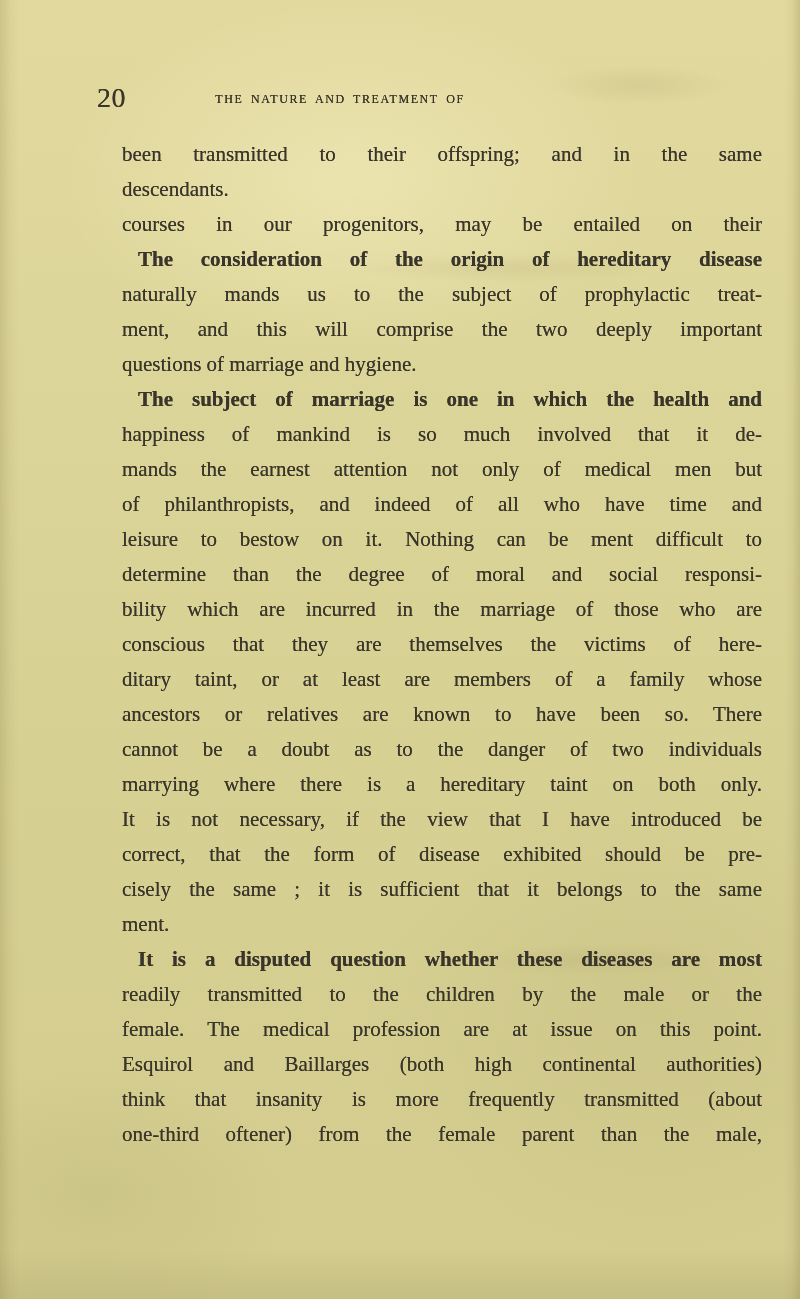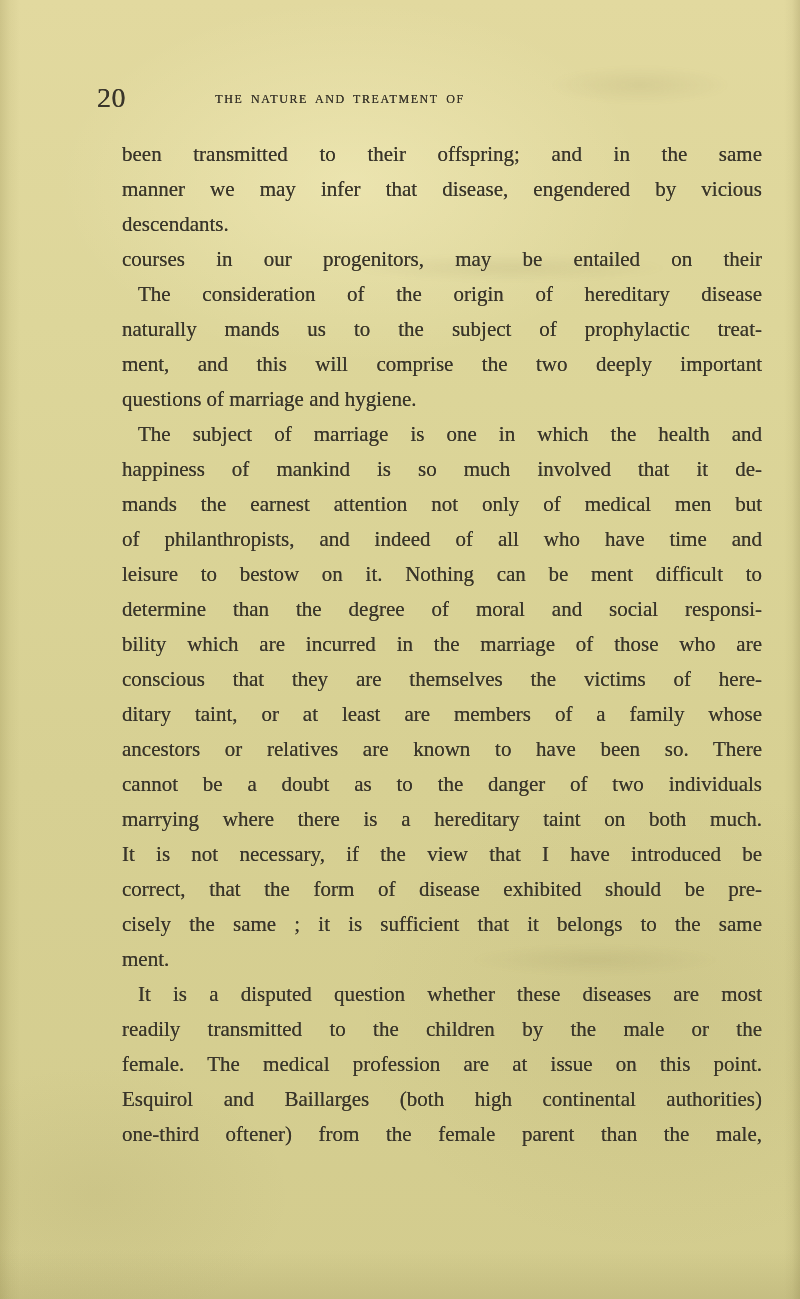--- a/index.html
+++ b/index.html
@@ -34,21 +34,21 @@
   .bodytext{
     position:absolute;left:122px;top:137px;width:640px;
     font-size:21px;color:#39352a;
     text-shadow:0 0 0.5px rgba(58,54,43,0.85);
   }
   .ln{
     height:35px;line-height:35px;overflow:hidden;
     text-align:justify;text-align-last:justify;
   }
   .ln.pend{text-align-last:left;}
-  .ln.ind{text-indent:16px;}
+  .ln.ind{text-indent:16px;font-weight:bold;}
   
   .ghost{
     position:absolute;pointer-events:none;
     background:radial-gradient(ellipse closest-side, rgba(120,110,65,0.10), rgba(120,110,65,0) 75%);
     filter:blur(2px);
   }
   .g1{left:430px;top:940px;width:330px;height:40px;}
   .g2{left:520px;top:60px;width:240px;height:50px;}
   .g3{left:300px;top:250px;width:420px;height:36px;}
 </style>
@@ -59,43 +59,43 @@
 
   <div class="ghost g1"></div>
   <div class="ghost g2"></div>
   <div class="ghost g3"></div>
 
   <div class="pagenum">20</div>
   <div class="runhead">THE NATURE AND TREATMENT OF</div>
 
   <div class="bodytext">
     <div class="ln">been transmitted to their offspring; and in the same</div>
-    <div class="ln">manner we may infer that disease, engendered by vicious</div>
     <div class="ln pend">descendants.</div>
     <div class="ln">courses in our progenitors, may be entailed on their</div>
     <div class="ln ind">The consideration of the origin of hereditary disease</div>
     <div class="ln">naturally mands us to the subject of prophylactic treat-</div>
     <div class="ln">ment, and this will comprise the two deeply important</div>
     <div class="ln pend">questions of marriage and hygiene.</div>
     <div class="ln ind">The subject of marriage is one in which the health and</div>
     <div class="ln">happiness of mankind is so much involved that it de-</div>
     <div class="ln">mands the earnest attention not only of medical men but</div>
     <div class="ln">of philanthropists, and indeed of all who have time and</div>
     <div class="ln">leisure to bestow on it. Nothing can be ment difficult to</div>
     <div class="ln">determine than the degree of moral and social responsi-</div>
     <div class="ln">bility which are incurred in the marriage of those who are</div>
     <div class="ln">conscious that they are themselves the victims of here-</div>
     <div class="ln">ditary taint, or at least are members of a family whose</div>
     <div class="ln">ancestors or relatives are known to have been so. There</div>
     <div class="ln">cannot be a doubt as to the danger of two individuals</div>
-    <div class="ln">marrying where there is a hereditary taint on both much.</div>
+    <div class="ln">marrying where there is a hereditary taint on both only.</div>
     <div class="ln">It is not necessary, if the view that I have introduced be</div>
     <div class="ln">correct, that the form of disease exhibited should be pre-</div>
     <div class="ln">cisely the same ; it is sufficient that it belongs to the same</div>
     <div class="ln pend">ment.</div>
     <div class="ln ind">It is a disputed question whether these diseases are most</div>
     <div class="ln">readily transmitted to the children by the male or the</div>
     <div class="ln">female. The medical profession are at issue on this point.</div>
     <div class="ln">Esquirol and Baillarges (both high continental authorities)</div>
+    <div class="ln">think that insanity is more frequently transmitted (about</div>
     <div class="ln">one-third oftener) from the female parent than the male,</div>
   </div>
 
 </div>
 
 </body></html>

